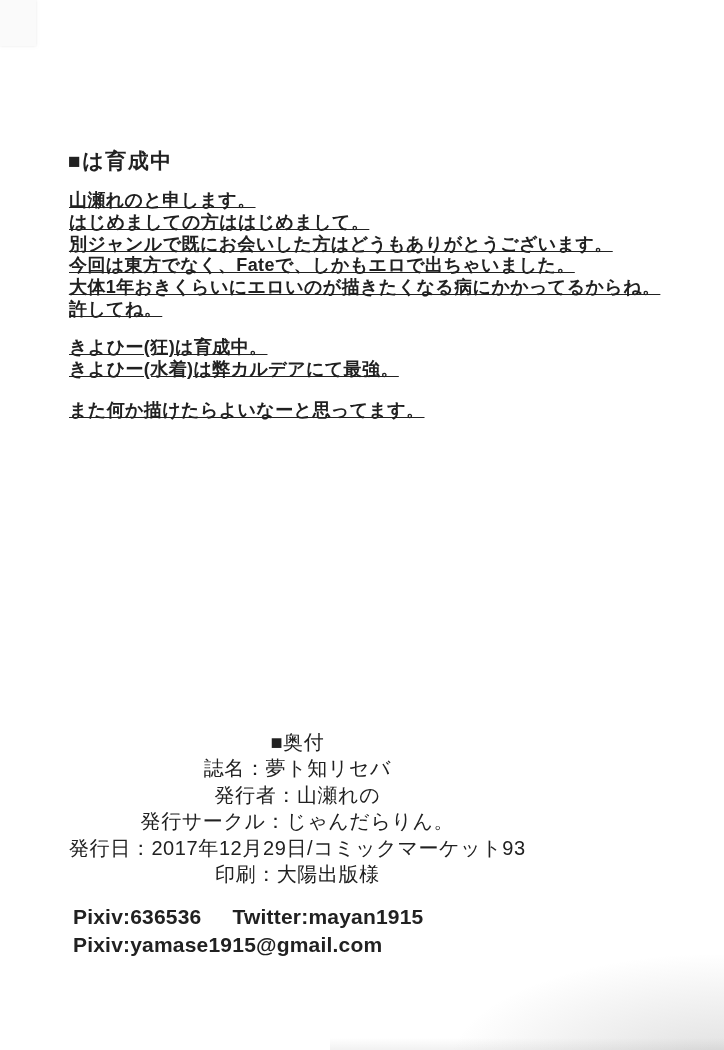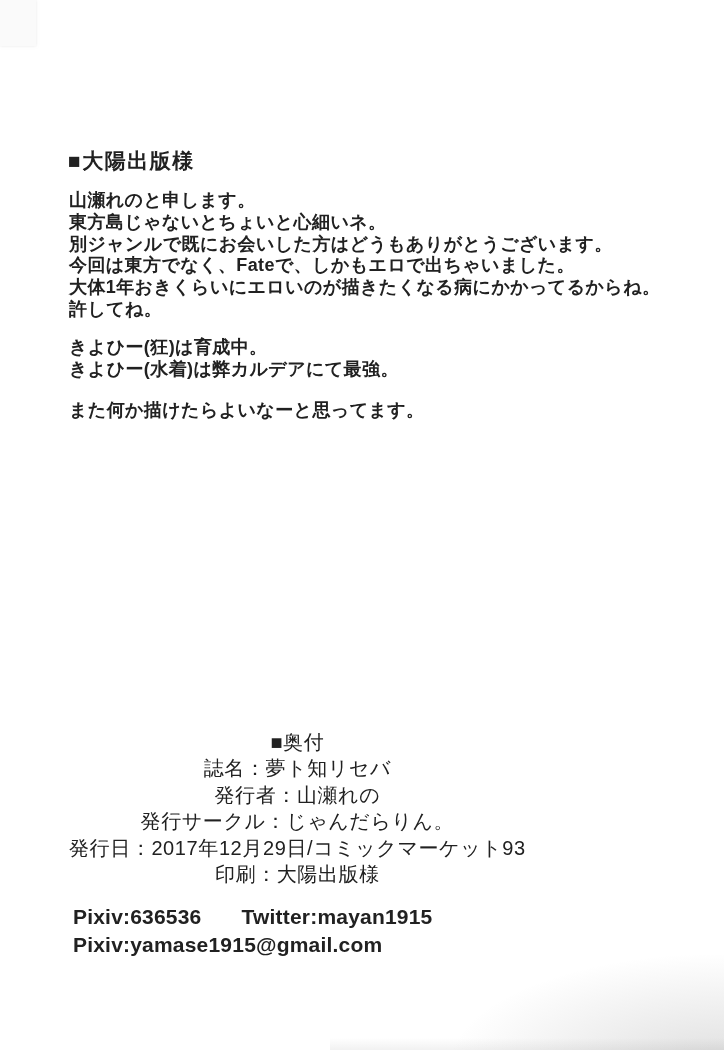--- a/index.html
+++ b/index.html
@@ -30,20 +30,21 @@
     left: 68px;
     font-size: 21px;
     font-weight: 700;
     letter-spacing: 1.5px;
   }
   .para {
     font-size: 18px;
     font-weight: 600;
     line-height: 21.8px;
     letter-spacing: 0.4px;
+    text-decoration: underline;
   }
   #para-1 { top: 172px; left: 69px; }
   #para-2 { top: 319px; left: 69px; }
   #para-3 { top: 382px; left: 69px; }
   .para .line { display: block; }
   
   .colophon {
     top: 729px;
     left: 69px;
     font-size: 20px;
@@ -57,21 +58,21 @@
   .contacts {
     top: 903px;
     left: 73px;
     font-size: 21px;
     font-weight: 600;
     line-height: 27.8px;
     letter-spacing: 0.2px;
   }
   .contact-row {
     display: flex;
-    gap: 40px;
+    gap: 31px;
   }
   
   .scan-corner-tl {
     position: absolute;
     top: 0; left: 0;
     width: 36px; height: 46px;
     background: #fafafa;
     box-shadow: 0 0 3px rgba(190,190,190,0.35);
   }
   .scan-shadow-br {
@@ -87,25 +88,25 @@
     background: linear-gradient(to bottom, rgba(120,120,120,0) 0%, rgba(120,120,120,0.10) 100%);
   }
 </style>
 </head>
 <body>
 
 <div class="page">
 
   <div class="scan-corner-tl"></div>
 
-  <h2 class="block afterword-heading">■大陽出版様</h2>
+  <h2 class="block afterword-heading">■は育成中</h2>
 
   <p class="block para" id="para-1">
     <span class="line">山瀬れのと申します。</span>
-    <span class="line">東方島じゃないとちょいと心細いネ。</span>
+    <span class="line">はじめましての方ははじめまして。</span>
     <span class="line">別ジャンルで既にお会いした方はどうもありがとうございます。</span>
     <span class="line">今回は東方でなく、Fateで、しかもエロで出ちゃいました。</span>
     <span class="line">大体1年おきくらいにエロいのが描きたくなる病にかかってるからね。</span>
     <span class="line">許してね。</span>
   </p>
 
   <p class="block para" id="para-2">
     <span class="line">きよひー(狂)は育成中。</span>
     <span class="line">きよひー(水着)は弊カルデアにて最強。</span>
   </p>

